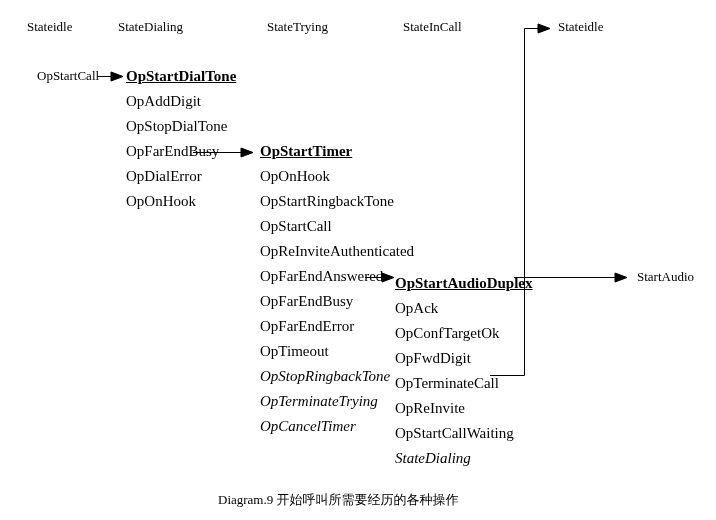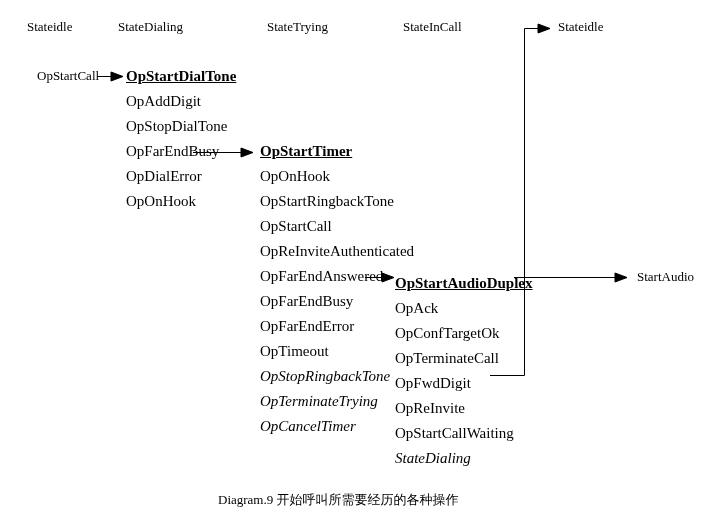--- a/index.html
+++ b/index.html
@@ -74,22 +74,22 @@
       <div class="op-row normal">OpFarEndError</div>
       <div class="op-row normal">OpTimeout</div>
       <div class="op-row italic">OpStopRingbackTone</div>
       <div class="op-row italic">OpTerminateTrying</div>
       <div class="op-row italic">OpCancelTimer</div>
     </div>
   <div class="op-col" style="left:395px; top:271px">
       <div class="op-row bold-underline">OpStartAudioDuplex</div>
       <div class="op-row normal">OpAck</div>
       <div class="op-row normal">OpConfTargetOk</div>
+      <div class="op-row normal">OpFwdDigit</div>
       <div class="op-row normal">OpTerminateCall</div>
-      <div class="op-row normal">OpFwdDigit</div>
       <div class="op-row normal">OpReInvite</div>
       <div class="op-row normal">OpStartCallWaiting</div>
       <div class="op-row italic">StateDialing</div>
     </div>
 
   <div class="abs label" style="left:637px; top:270px">StartAudio</div>
 
   <div class="abs caption" style="left:218px; top:492px">Diagram.9 开始呼叫所需要经历的各种操作</div>
 
 </div>

